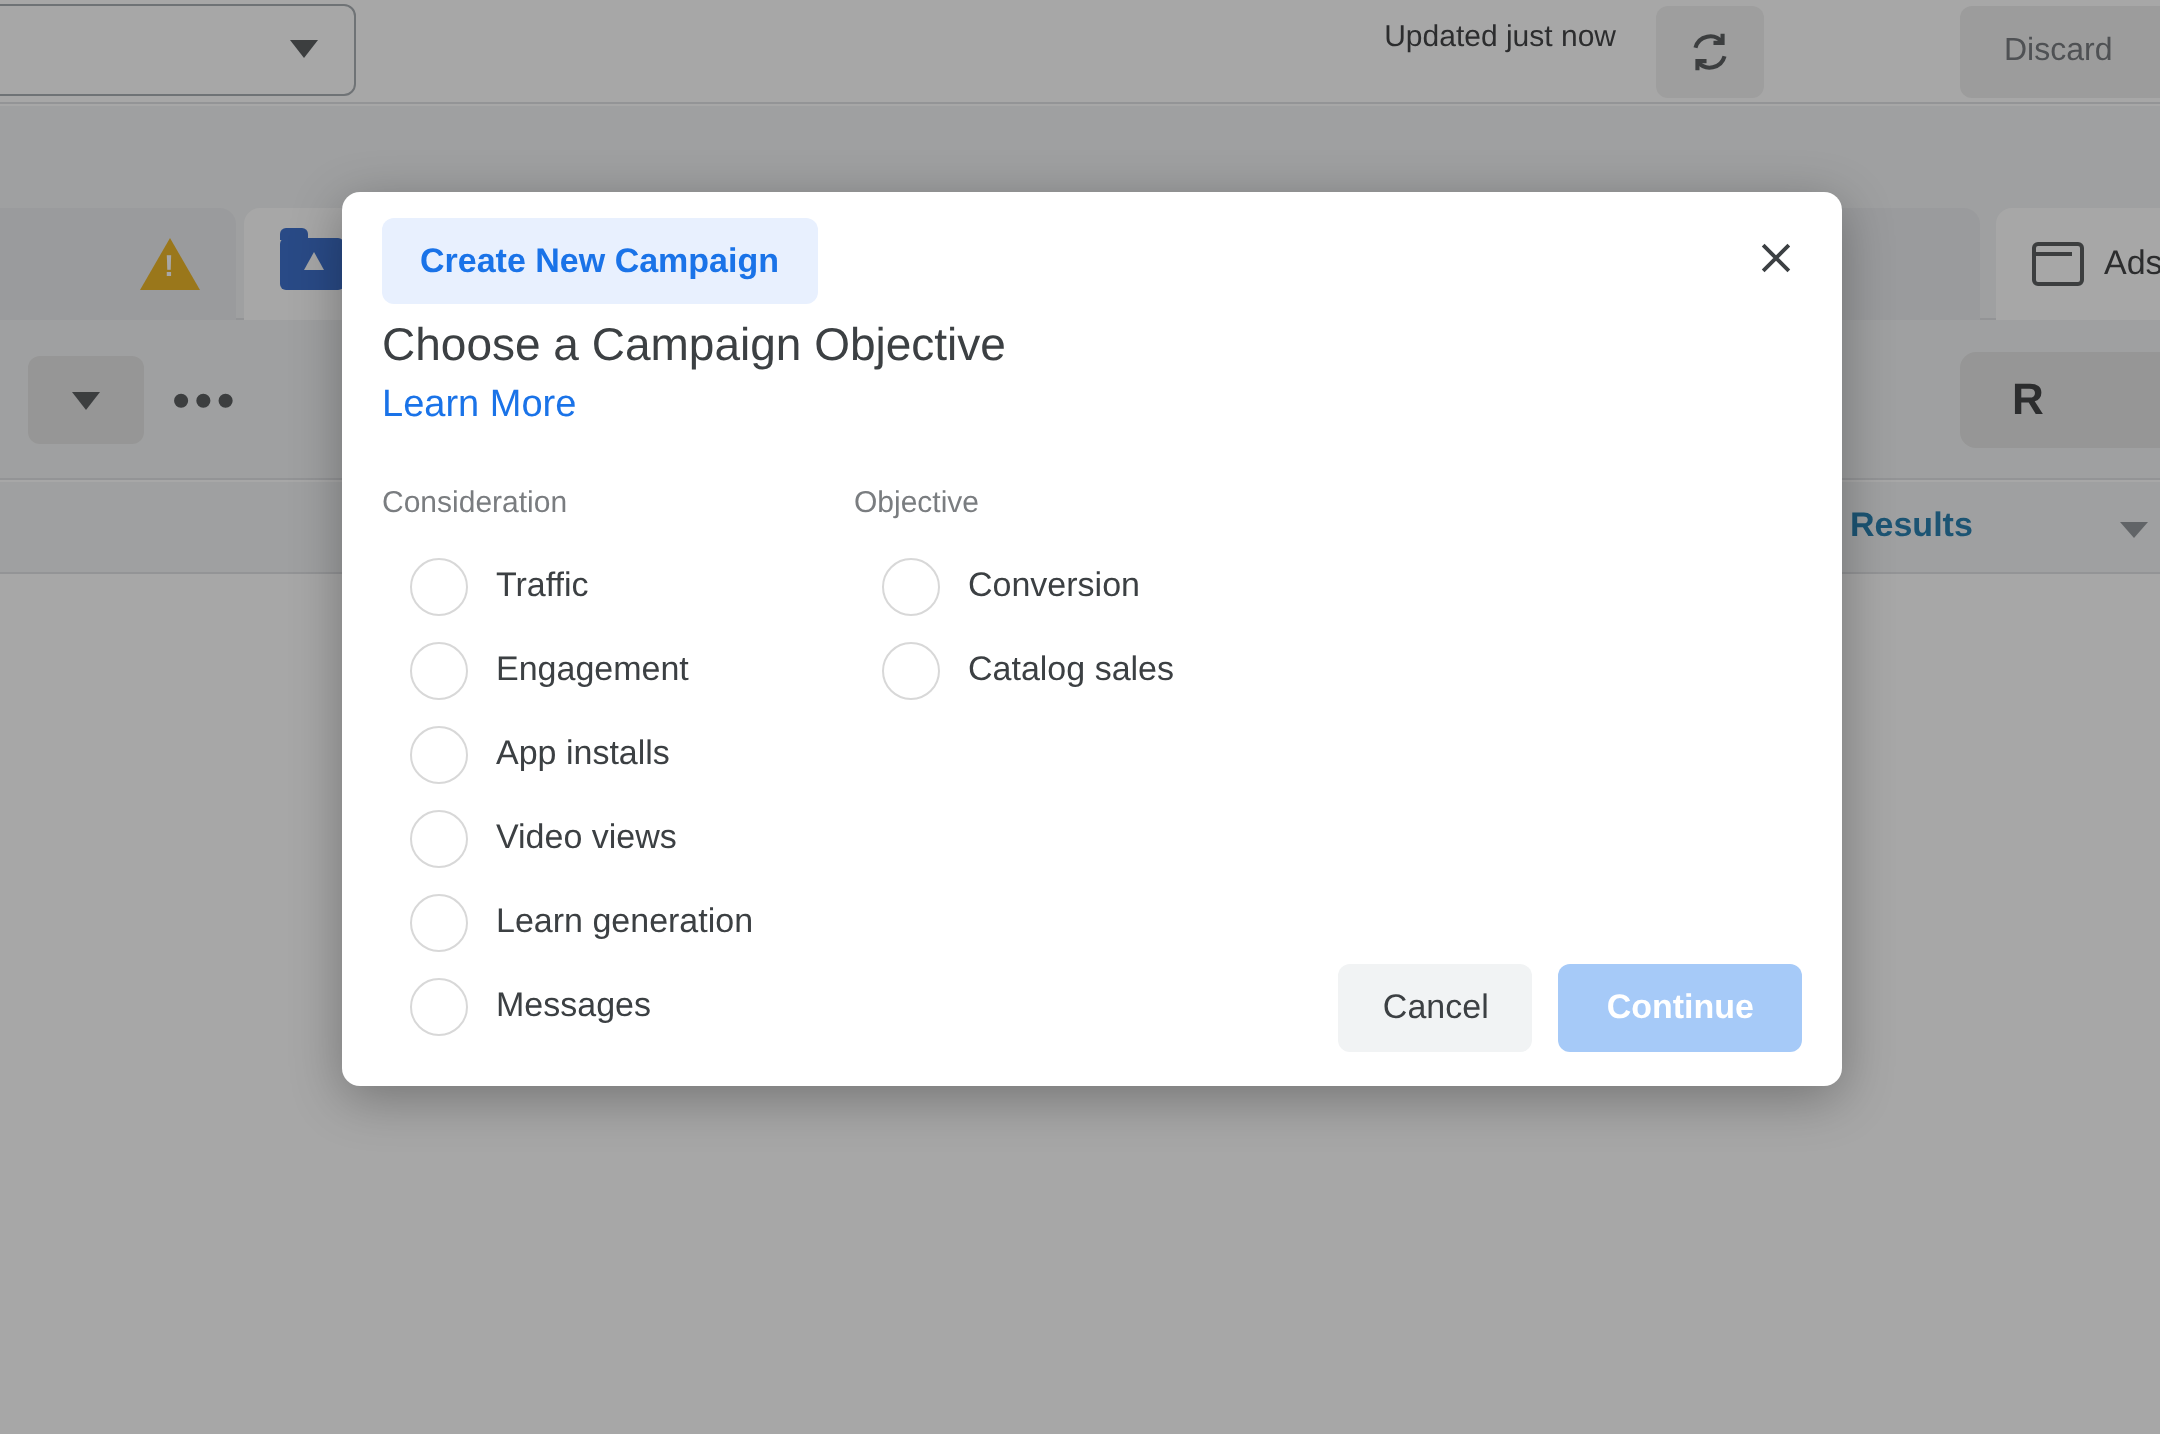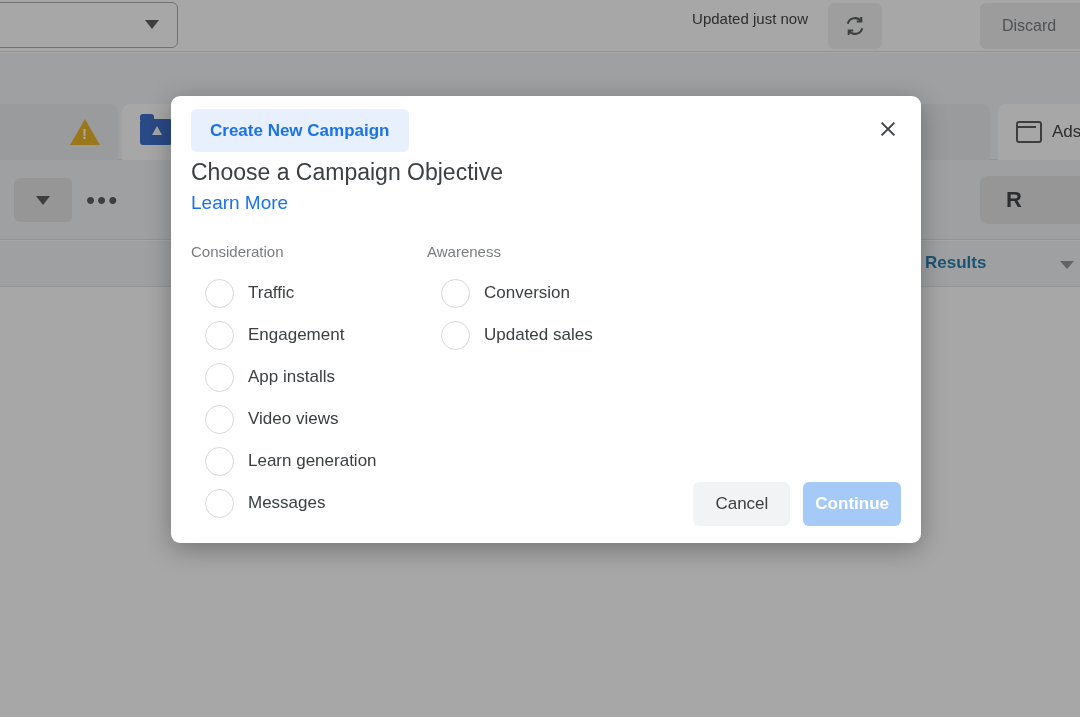--- a/index.html
+++ b/index.html
@@ -223,21 +223,21 @@
     display: flex; gap: 13px; align-items: center;
   }
   .btn {
     height: 44px; border-radius: 6px; display: flex;
     align-items: center; justify-content: center;
     font-size: 17px; border: none; cursor: pointer;
     font-family: "Liberation Sans", sans-serif;
   }
   .btn-cancel { background: #f1f3f4; color: #3c4043; padding: 0 22px; }
   .btn-continue {
-    background: #a6caf8; color: #ffffff; font-weight: bold; padding: 0 12px;
+    background: #a6caf8; color: #ffffff; font-weight: bold; padding: 0 24px;
   }
 </style>
 </head>
 <body>
 
 <div id="app">
 
   <div class="topbar">
     <div class="acct-select">
       <span class="acct-caret"></span>
@@ -328,28 +328,28 @@
         <span class="radio"></span>
         <span class="opt-label">Learn generation</span>
       </div>
       <div class="opt">
         <span class="radio"></span>
         <span class="opt-label">Messages</span>
       </div>
     </div>
 
     <div class="col">
-      <div class="col-title">Awareness</div>
+      <div class="col-title">Objective</div>
       <div class="opt">
         <span class="radio"></span>
         <span class="opt-label">Conversion</span>
       </div>
       <div class="opt">
         <span class="radio"></span>
-        <span class="opt-label">Updated sales</span>
+        <span class="opt-label">Catalog sales</span>
       </div>
     </div>
   </div>
 
   <div class="m-footer">
     <button class="btn btn-cancel">Cancel</button>
     <button class="btn btn-continue">Continue</button>
   </div>
 </div>
 

